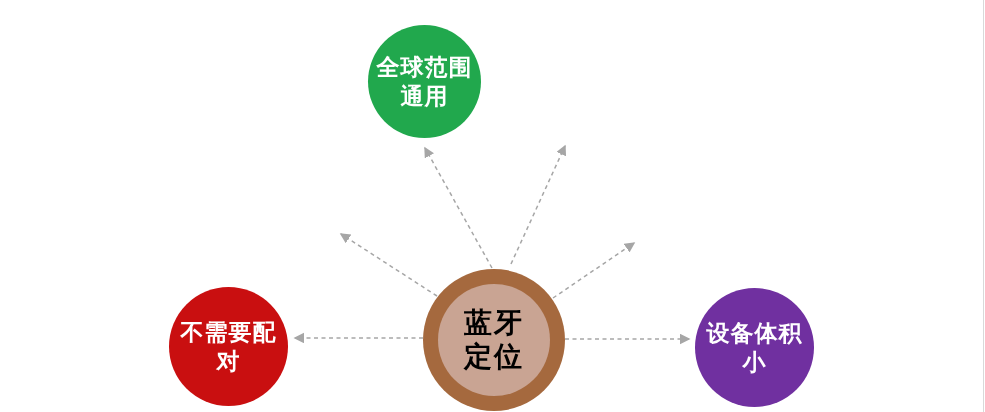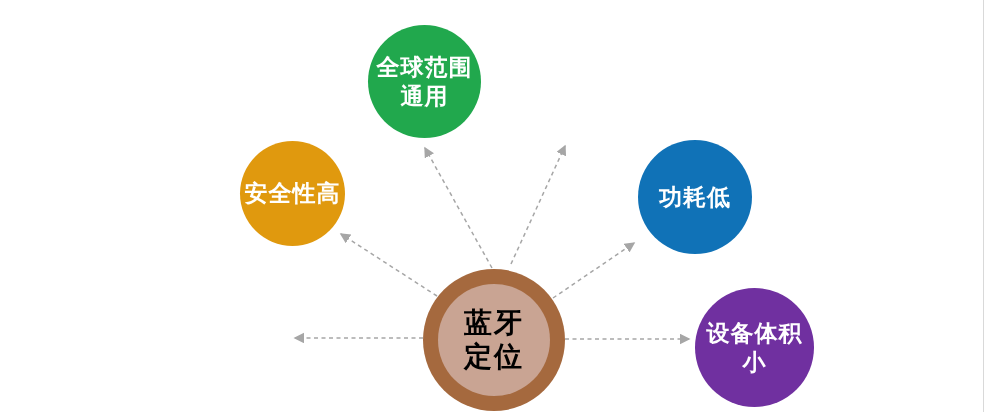--- a/index.html
+++ b/index.html
@@ -83,34 +83,31 @@
       </marker>
     </defs>
     <line x1="423" y1="338" x2="295" y2="338" stroke-width="1.5" stroke-dasharray="4 3.5" marker-end="url(#arrowhead)" style="stroke: rgb(166, 166, 166);"></line>
     <line x1="437" y1="296" x2="341" y2="234" stroke-width="1.5" stroke-dasharray="4 3.5" marker-end="url(#arrowhead)" style="stroke: rgb(166, 166, 166);"></line>
     <line x1="492" y1="268" x2="425" y2="148" stroke-width="1.5" stroke-dasharray="4 3.5" marker-end="url(#arrowhead)" style="stroke: rgb(166, 166, 166);"></line>
     <line x1="511" y1="264" x2="565" y2="146" stroke-width="1.5" stroke-dasharray="4 3.5" marker-end="url(#arrowhead)" style="stroke: rgb(166, 166, 166);"></line>
     <line x1="553" y1="298" x2="634" y2="243" stroke-width="1.5" stroke-dasharray="4 3.5" marker-end="url(#arrowhead)" style="stroke: rgb(166, 166, 166);"></line>
     <line x1="565" y1="339" x2="689" y2="339" stroke-width="1.5" stroke-dasharray="4 3.5" marker-end="url(#arrowhead)" style="stroke: rgb(166, 166, 166);"></line>
   </svg>
 
+  <div class="node node-no-pairing" style="background-color: rgb(201, 15, 16);">
+    <span class="label" style="color: rgb(255, 255, 255);">不需要配对</span>
+  </div>
 
-  <div class="node node-high-security" style="background-color: rgb(224, 153, 14);">
-    <span class="label" style="color: rgb(255, 255, 255);">安全性高</span>
-  </div>
 
   <div class="node node-global-use" style="background-color: rgb(33, 168, 77);">
     <span class="label" style="color: rgb(255, 255, 255);">全球范围
 通用</span>
   </div>
 
 
-  <div class="node node-low-power" style="background-color: rgb(16, 114, 183);">
-    <span class="label" style="color: rgb(255, 255, 255);">功耗低</span>
-  </div>
 
   <div class="node node-small-size" style="background-color: rgb(112, 48, 160);">
     <span class="label" style="color: rgb(255, 255, 255);">设备体积小</span>
   </div>
 
   <div class="center-node" style="background-color: rgb(165, 105, 62);">
     <div class="center-inner" style="background-color: rgb(201, 164, 147);">
       <span class="label" style="color: rgb(0, 0, 0);">蓝牙
 定位</span>
     </div>

